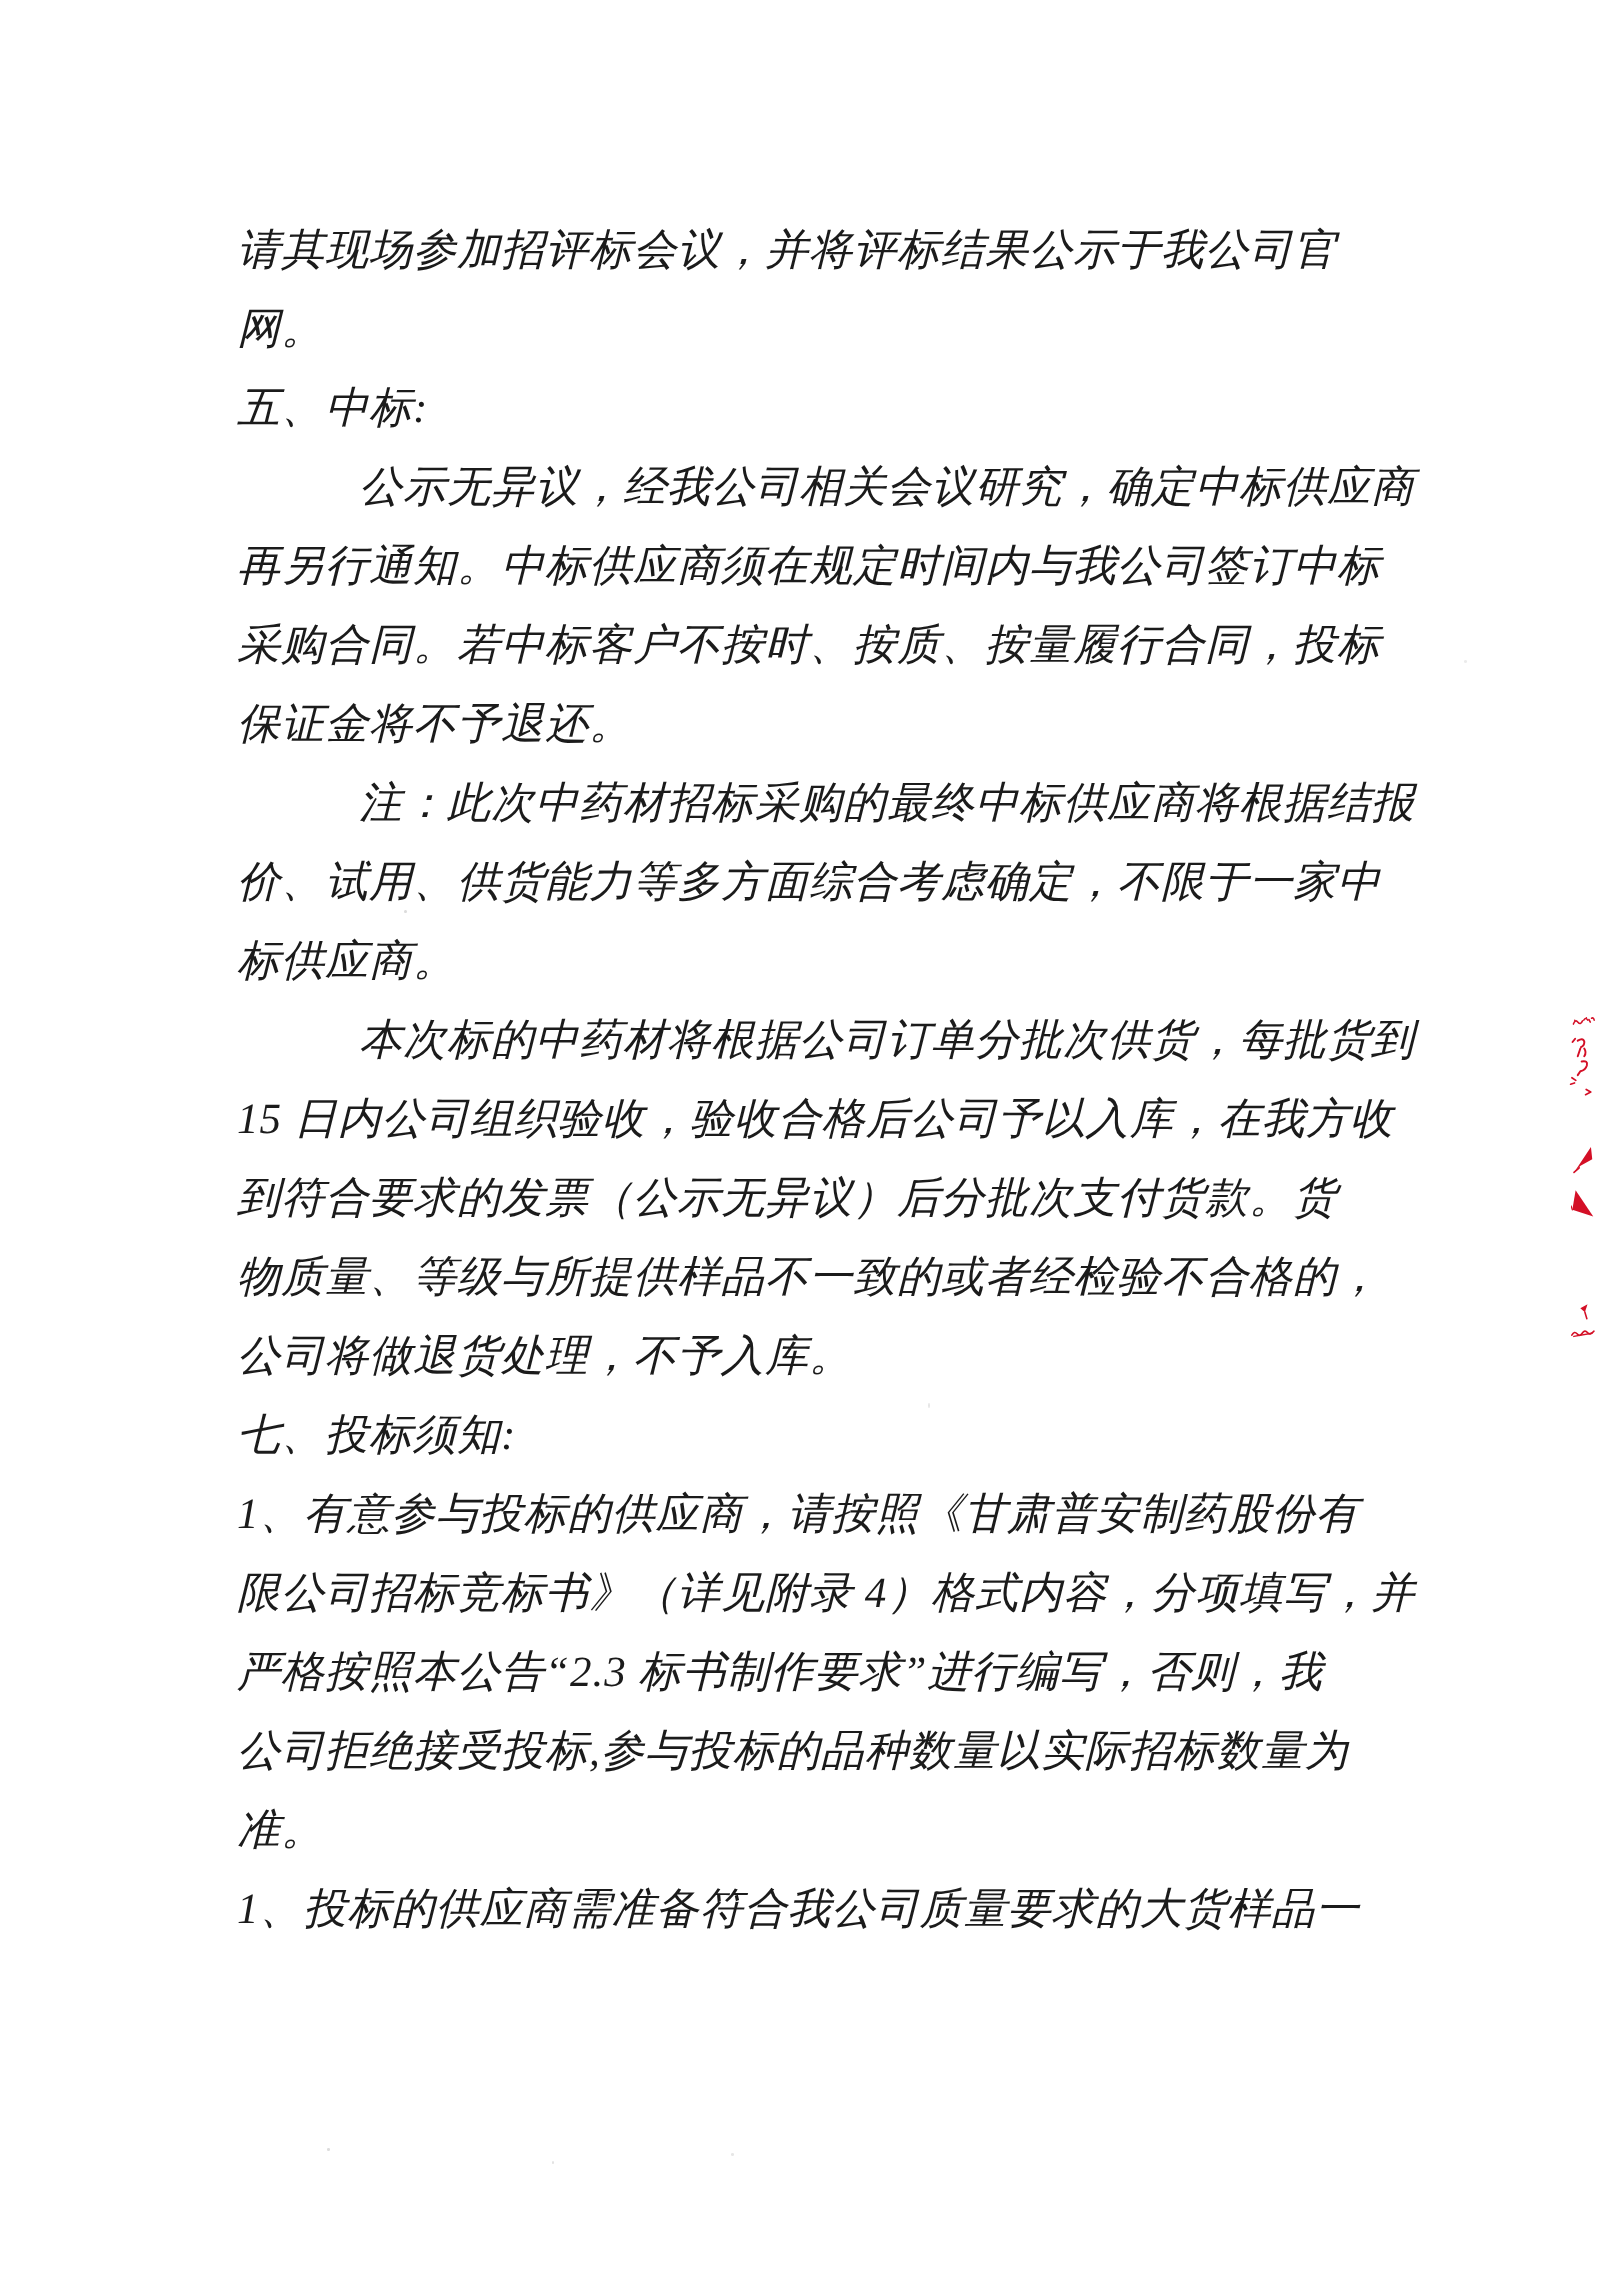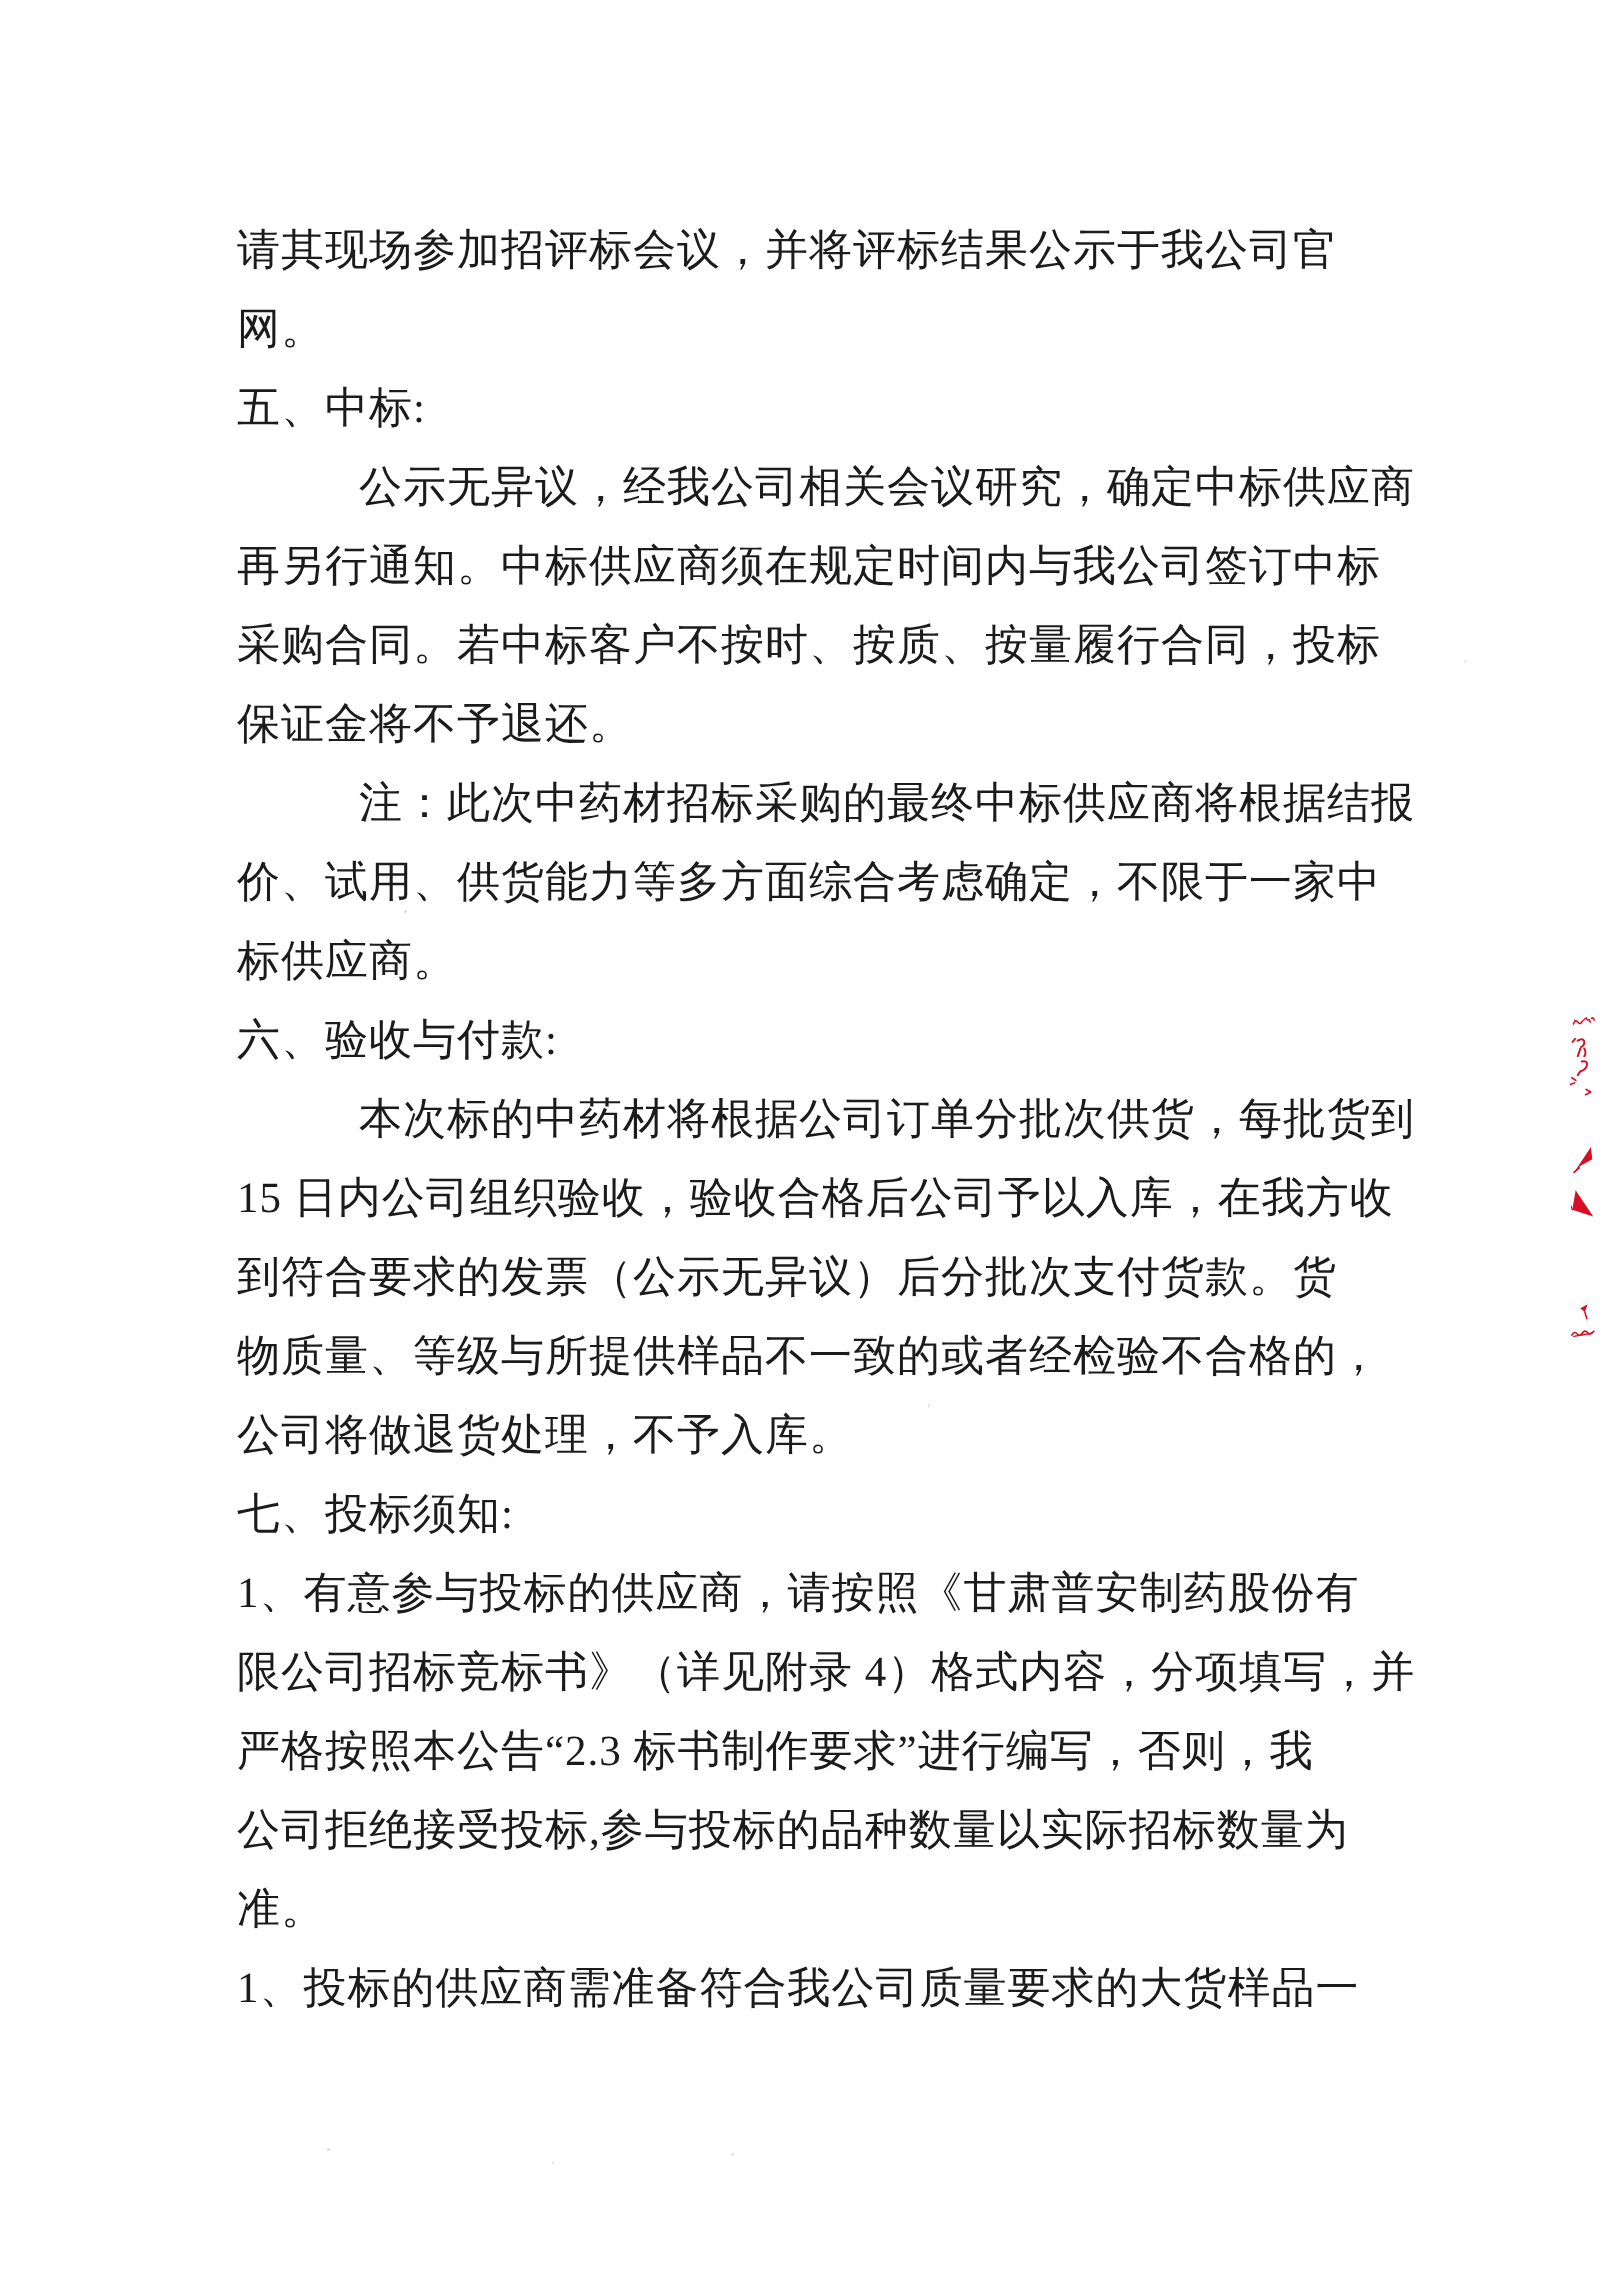--- a/index.html
+++ b/index.html
@@ -17,20 +17,21 @@
   .textblock {
     position: absolute;
     left: 237px;
     top: 211px;
     width: 1178px;
     color: #1b1b1b;
     font-size: 43px;
     line-height: 79px;
     letter-spacing: 1px;
     text-rendering: geometricPrecision;
+    font-style: italic;
   }
   .line {
     height: 79px;
     white-space: nowrap;
     font-weight: 400;
   }
   .line.indent { text-indent: 88px; text-align: right; }
   .red-mark { position: absolute; }
   .red-mark svg { display: block; width: 100%; height: 100%; }
   .speck {
@@ -48,21 +49,20 @@
       <div class="line">请其现场参加招评标会议，并将评标结果公示于我公司官</div>
       <div class="line">网。</div>
       <div class="line">五、中标:</div>
       <div class="line indent">公示无异议，经我公司相关会议研究，确定中标供应商</div>
       <div class="line">再另行通知。中标供应商须在规定时间内与我公司签订中标</div>
       <div class="line">采购合同。若中标客户不按时、按质、按量履行合同，投标</div>
       <div class="line">保证金将不予退还。</div>
       <div class="line indent">注：此次中药材招标采购的最终中标供应商将根据结报</div>
       <div class="line">价、试用、供货能力等多方面综合考虑确定，不限于一家中</div>
       <div class="line">标供应商。</div>
-      <div class="line">六、验收与付款:</div>
       <div class="line indent">本次标的中药材将根据公司订单分批次供货，每批货到</div>
       <div class="line">15 日内公司组织验收，验收合格后公司予以入库，在我方收</div>
       <div class="line">到符合要求的发票（公示无异议）后分批次支付货款。货</div>
       <div class="line">物质量、等级与所提供样品不一致的或者经检验不合格的，</div>
       <div class="line">公司将做退货处理，不予入库。</div>
       <div class="line">七、投标须知:</div>
       <div class="line">1、有意参与投标的供应商，请按照《甘肃普安制药股份有</div>
       <div class="line">限公司招标竞标书》（详见附录 4）格式内容，分项填写，并</div>
       <div class="line">严格按照本公告“2.3 标书制作要求”进行编写，否则，我</div>
       <div class="line">公司拒绝接受投标,参与投标的品种数量以实际招标数量为</div>

